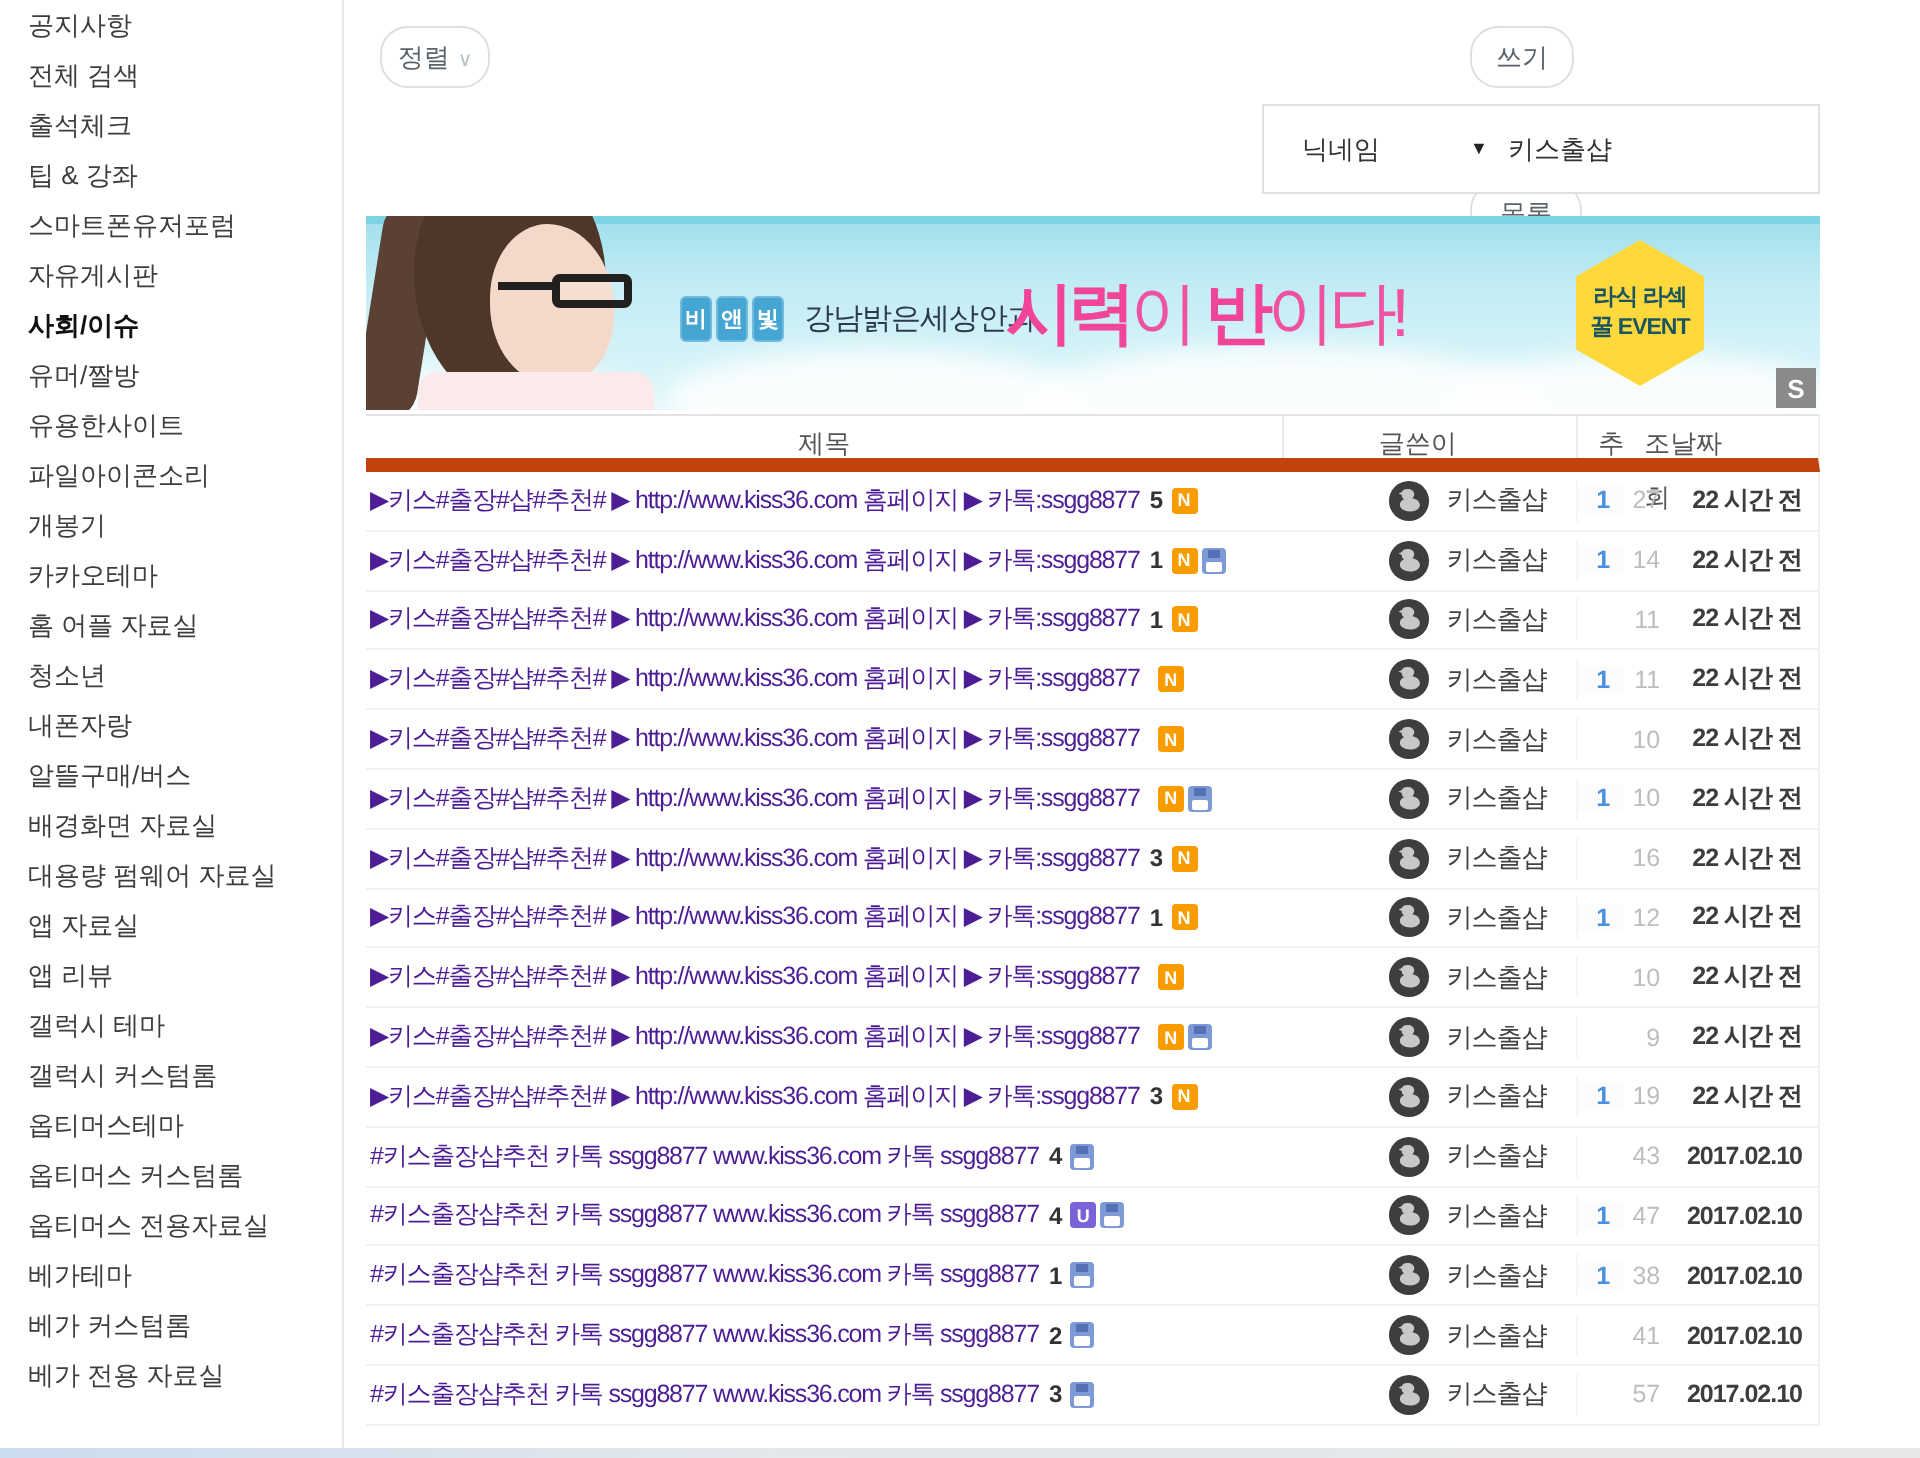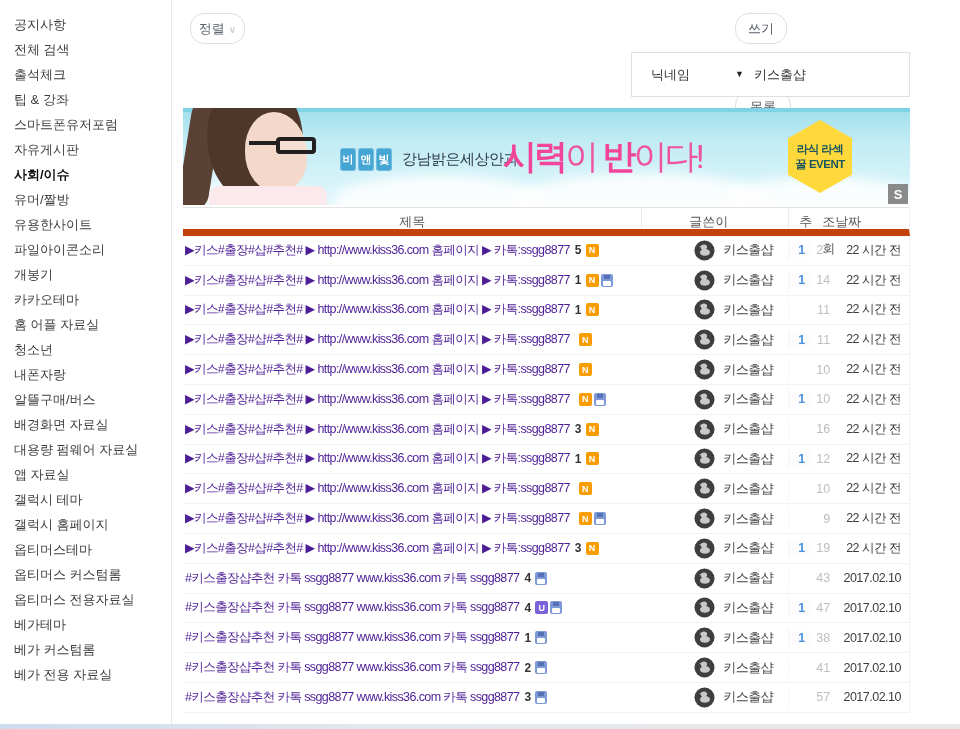--- a/index.html
+++ b/index.html
@@ -2,21 +2,21 @@
 <html><head>
 <meta charset="utf-8">
 <style>
   * { margin:0; padding:0; box-sizing:border-box; }
   html,body { width:960px; height:729px; overflow:hidden; background:#fff;
     font-family:"Liberation Sans","DejaVu Sans",sans-serif; }
   #app { position:relative; width:960px; height:729px; background:#fff; }
 
   
   .sidebar { position:absolute; left:0; top:0; width:172px; height:729px;
-    border-right:1px solid #e7e7e7; padding-top:12px; background:#fff; }
+    border-right:1px solid #e7e7e7; background:#fff; }
   .sidebar ul { list-style:none; }
   .sidebar li { height:25px; line-height:25px; padding-left:14px; font-size:13px;
     color:#3d3d3d; white-space:nowrap; cursor:pointer; }
   .sidebar li.active { font-weight:bold; color:#111; }
 
   
   .content { position:absolute; left:183px; top:0; width:727px; height:729px; }
 
   .btn { position:absolute; height:31px; border:1px solid #dcdfe3; background:#fff;
     color:#5a626b; font-size:13px; text-align:center; line-height:29px;
@@ -122,21 +122,21 @@
 
   .c-author { width:147px; display:flex; align-items:center; padding-left:52px;
     cursor:pointer; border-right:1px solid #f5f5f5; }
   .avatar { width:21px; height:21px; flex:0 0 21px; }
   .a-name { font-size:13px; color:#444; margin-left:8px; letter-spacing:-.5px; }
   .c-vote { width:23px; text-align:right; padding-right:7px; color:#4a8fe0;
     font-weight:bold; font-size:12.5px; background:#fcfcfc; }
   .c-views { width:23px; text-align:right; padding-right:5px; color:#bdbdbd;
     font-size:12.5px; }
   .c-date { width:74px; text-align:right; padding-right:8px; color:#3d3d3d;
-    font-size:12.5px; letter-spacing:-.5px; white-space:nowrap; }
+    font-size:12.5px; letter-spacing:-.5px; white-space:nowrap;font-weight:bold; }
 
   .bottom-strip { position:absolute; left:0; top:724px; width:960px; height:5px;
     background:linear-gradient(90deg,#ccdcef 0%,#e3e8ec 40%,#e7e7e7 100%); }
 </style>
 </head>
 <body>
 
 <div id="app">
 
   <nav class="sidebar">
@@ -153,22 +153,23 @@
         <li>파일아이콘소리</li>
         <li>개봉기</li>
         <li>카카오테마</li>
         <li>홈 어플 자료실</li>
         <li>청소년</li>
         <li>내폰자랑</li>
         <li>알뜰구매/버스</li>
         <li>배경화면 자료실</li>
         <li>대용량 펌웨어 자료실</li>
         <li>앱 자료실</li>
+        <li>앱 리뷰</li>
         <li>갤럭시 테마</li>
-        <li>갤럭시 홈페이지</li>
+        <li>갤럭시 커스텀롬</li>
         <li>옵티머스테마</li>
         <li>옵티머스 커스텀롬</li>
         <li>옵티머스 전용자료실</li>
         <li>베가테마</li>
         <li>베가 커스텀롬</li>
         <li>베가 전용 자료실</li>
       </ul>
   </nav>
 
   <div class="content">

